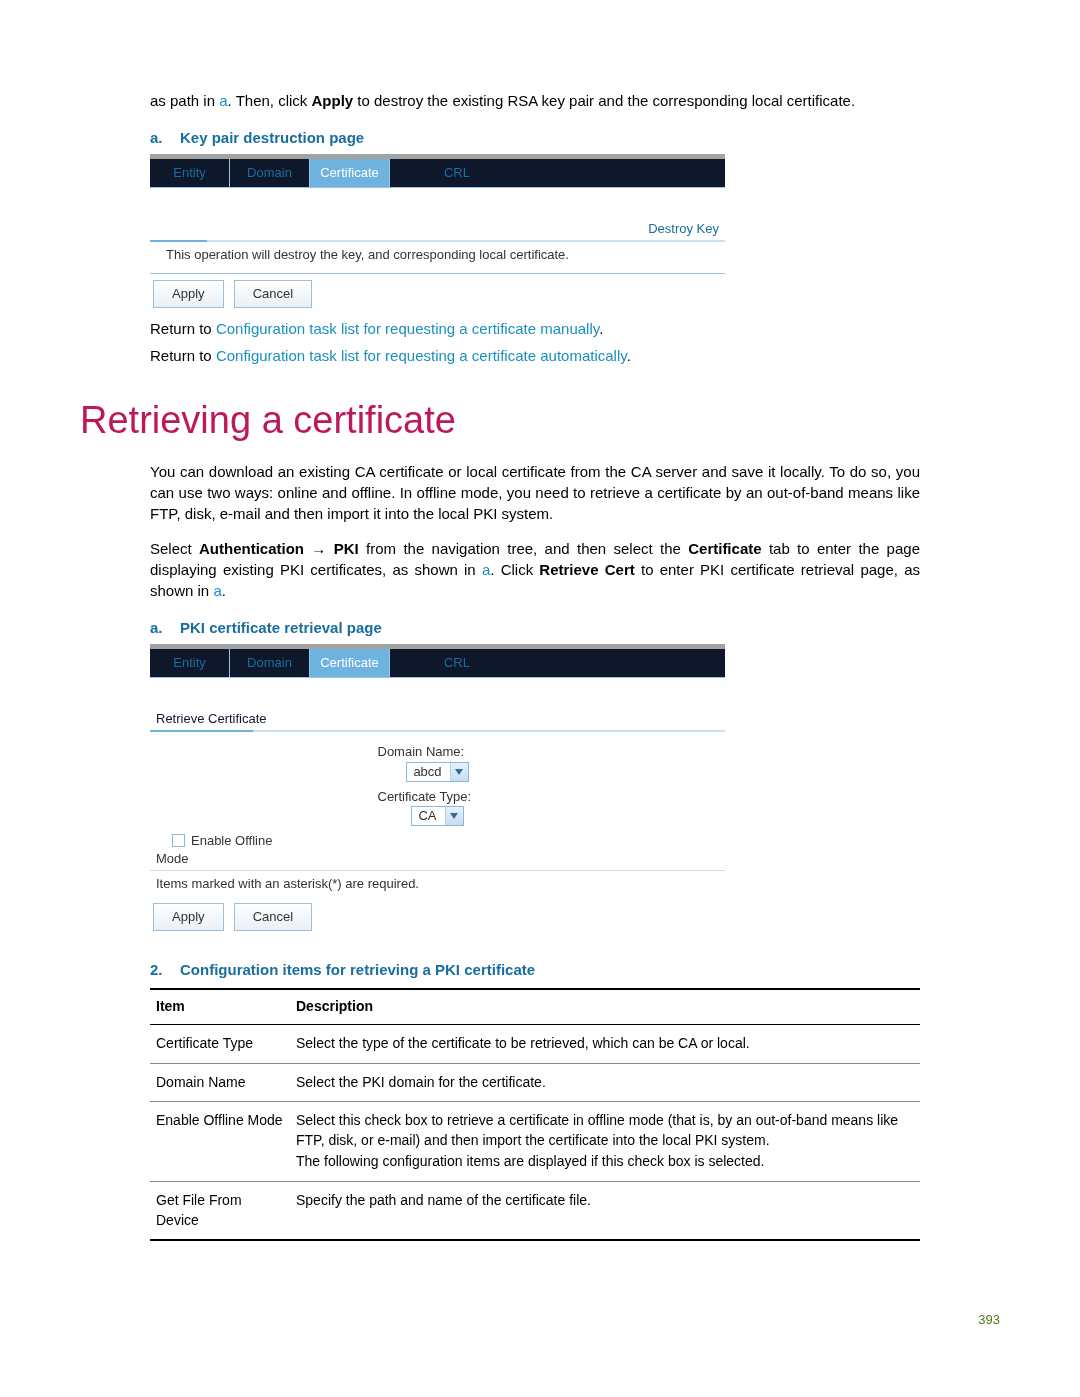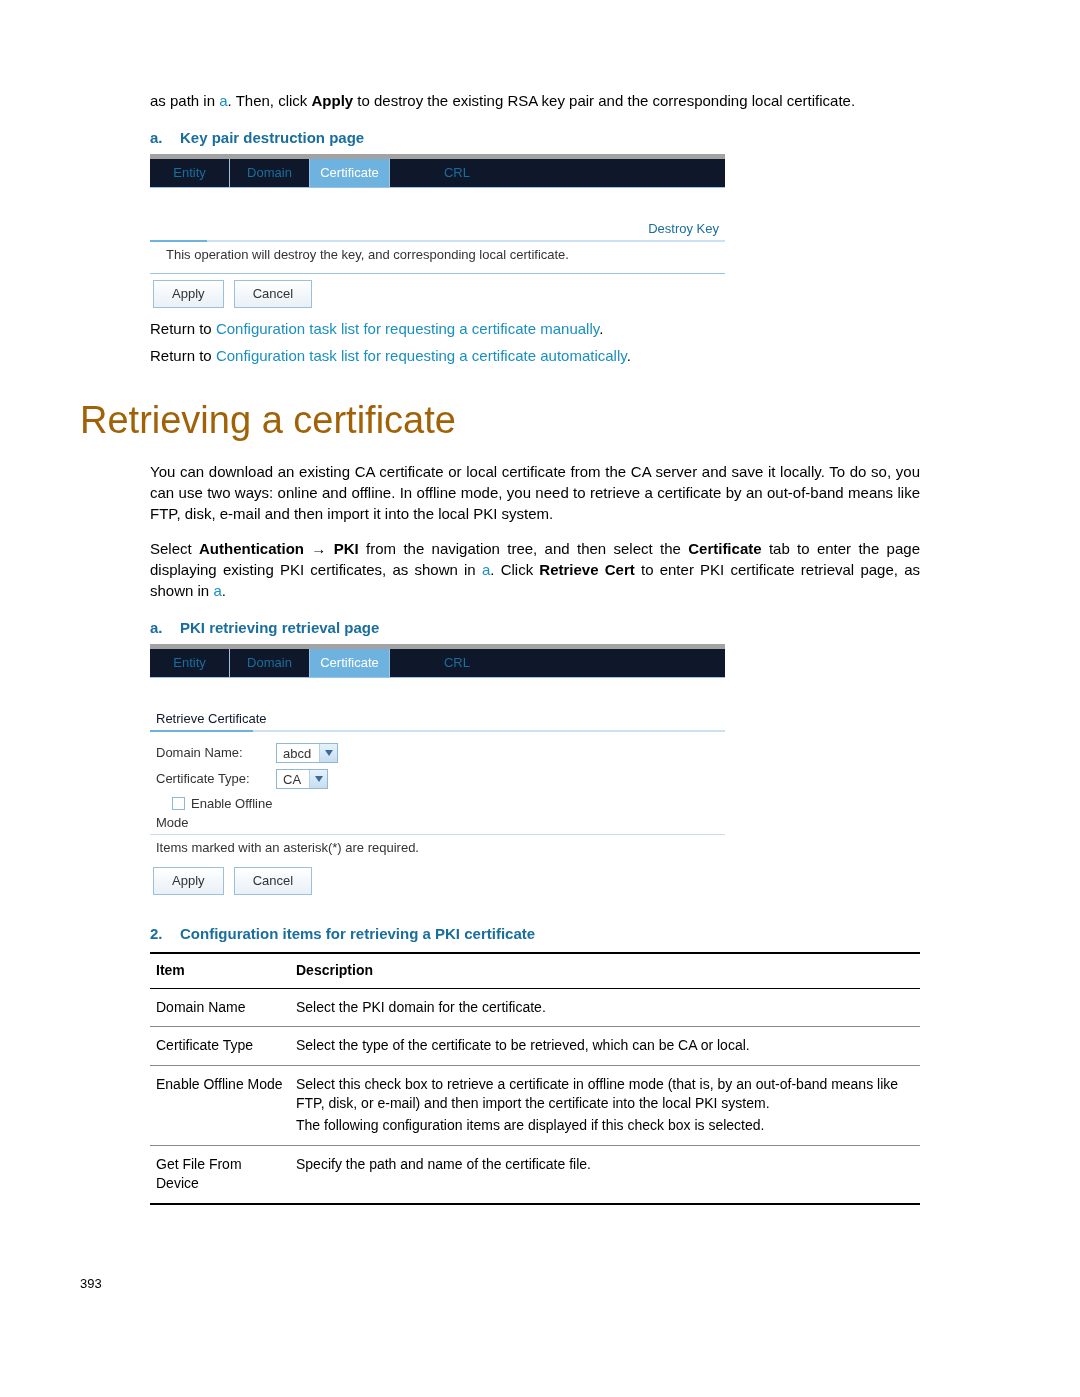--- a/index.html
+++ b/index.html
@@ -18,21 +18,21 @@
   .link { color: #1a8fbf; }
   .bold { font-weight: bold; }
   .caption-row {
     color: #1a6e9e;
     font-weight: bold;
     font-size: 15px;
     margin: 16px 0 6px 0;
   }
   .caption-row .letter { display: inline-block; width: 30px; }
   h2.section-heading {
-    color: #a16207;
+    color: #be185d;
     font-weight: 300;
     font-size: 38px;
     margin: 28px 0 14px 0;
   }
 
   
   .ui-panel { border: none; margin: 0 0 10px 0; }
   .tabs1 {
     display: flex;
     border-top: 5px solid #a3a3a3;
@@ -73,21 +73,21 @@
   .return-line { margin: 6px 0; }
 
   
   .retrieve-block { margin-top: 30px; }
   .retrieve-label { color: #0f172a; font-size: 13px; padding: 2px 6px; }
   .retrieve-rule {
     height: 2px;
     background: linear-gradient(to right, #6eb3e0 0%, #6eb3e0 18%, #cce0f0 18%, #cce0f0 100%);
     margin-bottom: 8px;
   }
-  .field-row { display: flex; align-items: center; font-size: 13px; color:#333; padding: 3px 6px; }
+  .field-row { display: flex; align-items: center; font-size: 13px; color:#333; padding: 3px 6px; flex-direction: column; }
   .field-label { width: 120px; }
   .dd {
     display: inline-flex;
     border: 1px solid #8fb8d8;
     height: 20px;
     font-size: 13px;
     align-items: stretch;
   }
   .dd-text { padding: 1px 8px 0 6px; display:flex; align-items:center; }
   .dd-arrow {
@@ -117,21 +117,21 @@
     text-align: left; font-weight: bold; padding: 7px 6px;
   }
   table.cfg tbody td {
     padding: 9px 6px; vertical-align: top;
     border-bottom: 1px solid #888;
   }
   table.cfg tbody tr:last-child td { border-bottom: 2px solid #000; }
   .col-item { width: 140px; }
   .desc-extra { margin-top: 2px; }
 
-  .pagenum { text-align: left; font-size: 13px; margin-top: 70px; color:#000000;}
+  .pagenum { text-align: right; font-size: 13px; margin-top: 70px; color:#4d7c0f;}
 </style>
 </head>
 <body>
 
 <div class="content-indent">
   <p class="p-justify">
     <span>as path in </span><span class="link">a</span><span>. Then, click </span><span class="bold">Apply</span><span> to destroy the existing RSA key pair and the corresponding local certificate.</span>
   </p>
 
   <div class="caption-row">
@@ -168,21 +168,21 @@
 
 <h2 class="section-heading">Retrieving a certificate</h2>
 
 <div class="content-indent">
   <p class="p-justify">You can download an existing CA certificate or local certificate from the CA server and save it locally. To do so, you can use two ways: online and offline. In offline mode, you need to retrieve a certificate by an out-of-band means like FTP, disk, e-mail and then import it into the local PKI system.</p>
   <p class="p-justify">
     <span>Select </span><span class="bold">Authentication</span><span> → </span><span class="bold">PKI</span><span> from the navigation tree, and then select the </span><span class="bold">Certificate</span><span> tab to enter the page displaying existing PKI certificates, as shown in </span><span class="link">a</span><span>. Click </span><span class="bold">Retrieve Cert</span><span> to enter PKI certificate retrieval page, as shown in </span><span class="link">a</span><span>.</span>
   </p>
 
   <div class="caption-row">
-    <span class="letter">a.</span><span>PKI retrieving retrieval page</span>
+    <span class="letter">a.</span><span>PKI certificate retrieval page</span>
   </div>
 
   <div class="ui-panel" style="width: 575px;">
     <div class="tabs1">
       <div class="tab-cell">Entity</div>
       <div class="tab-cell">Domain</div>
       <div class="tab-cell active">Certificate</div>
       <div class="tab-cell last">CRL</div>
       <div class="tab-cell tab-fill"></div>
     </div>
@@ -229,26 +229,26 @@
 
   <table class="cfg">
     <thead>
       <tr>
         <th class="col-item">Item</th>
         <th>Description</th>
       </tr>
     </thead>
     <tbody>
       <tr>
+        <td>Certificate Type</td>
+        <td>Select the type of the certificate to be retrieved, which can be CA or local.</td>
+      </tr>
+      <tr>
         <td>Domain Name</td>
         <td>Select the PKI domain for the certificate.</td>
-      </tr>
-      <tr>
-        <td>Certificate Type</td>
-        <td>Select the type of the certificate to be retrieved, which can be CA or local.</td>
       </tr>
       <tr>
         <td>Enable Offline Mode</td>
         <td>
           <div>Select this check box to retrieve a certificate in offline mode (that is, by an out-of-band means like FTP, disk, or e-mail) and then import the certificate into the local PKI system.</div>
           <div class="desc-extra">The following configuration items are displayed if this check box is selected.</div>
         </td>
       </tr>
       <tr>
         <td>Get File From Device</td>

